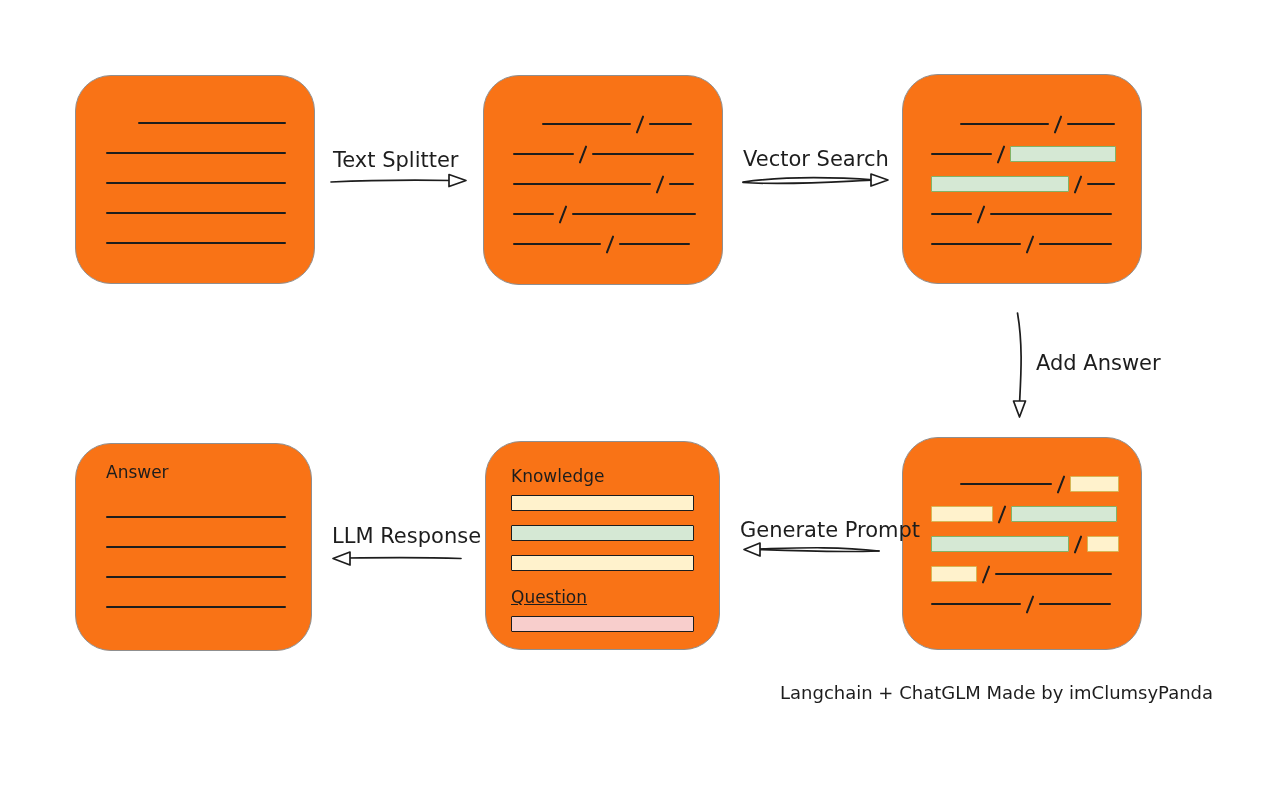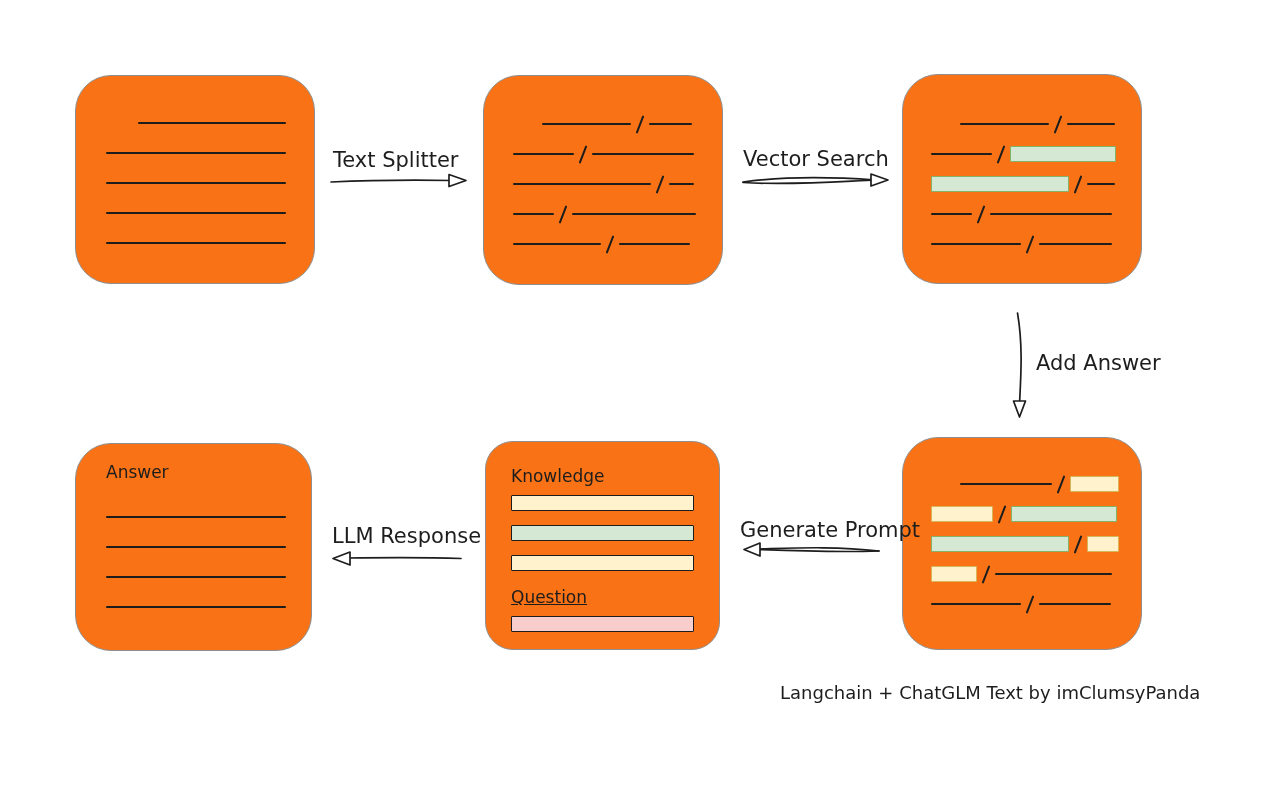--- a/index.html
+++ b/index.html
@@ -16,21 +16,21 @@
   }
   .box{
     position:absolute;border:1.5px solid var(--box-border);
     border-radius:36px;background:#f97316;box-sizing:border-box;
   }
   
   .box-document{left:75px;top:75px;width:240px;height:209px;padding:32px 28px 0 30px;}
   .box-chunks{left:483px;top:75px;width:240px;height:210px;padding:33px 0 0 29px;}
   .box-search{left:902px;top:74px;width:240px;height:210px;padding:34px 0 0 28px;}
   .box-context{left:902px;top:437px;width:240px;height:213px;padding:31px 0 0 28px;}
-  .box-prompt{left:485px;top:441px;width:235px;height:209px;padding:22px 0 9px 25px;border-radius:28px;}
+  .box-prompt{left:485px;top:441px;width:235px;height:209px;padding:22px 0 9px 25px;}
   .box-answer{left:75px;top:443px;width:237px;height:208px;padding:16px 28px 0 30px;}
   
   .seg-row{display:flex;align-items:center;height:30px;}
   .hline{height:2px;background:var(--ink);border-radius:1px;flex:0 0 auto;}
   .slash{width:2px;height:19px;background:var(--ink);border-radius:1px;
          transform:rotate(21deg);margin:0 8px;flex:0 0 auto;}
   .bar{height:16px;border:1.5px solid;box-sizing:border-box;border-radius:1px;flex:0 0 auto;}
   .bar-green{background:var(--green-fill);border-color:var(--green-stroke);}
   .bar-yellow{background:var(--yellow-fill);border-color:var(--yellow-stroke);}
   .bar-red{background:var(--red-fill);border-color:var(--red-stroke);}
@@ -222,14 +222,14 @@
       </g>
     </g>
   </svg>
 
   <div class="arrow-label lbl-text-splitter">Text Splitter</div>
   <div class="arrow-label lbl-vector-search">Vector Search</div>
   <div class="arrow-label lbl-add-context">Add Answer</div>
   <div class="arrow-label lbl-generate-prompt">Generate Prompt</div>
   <div class="arrow-label lbl-llm-response">LLM Response</div>
 
-  <div class="footer-credit">Langchain + ChatGLM Text by imClumsyPanda</div>
+  <div class="footer-credit">Langchain + ChatGLM Made by imClumsyPanda</div>
 </div>
 
 </body></html>

